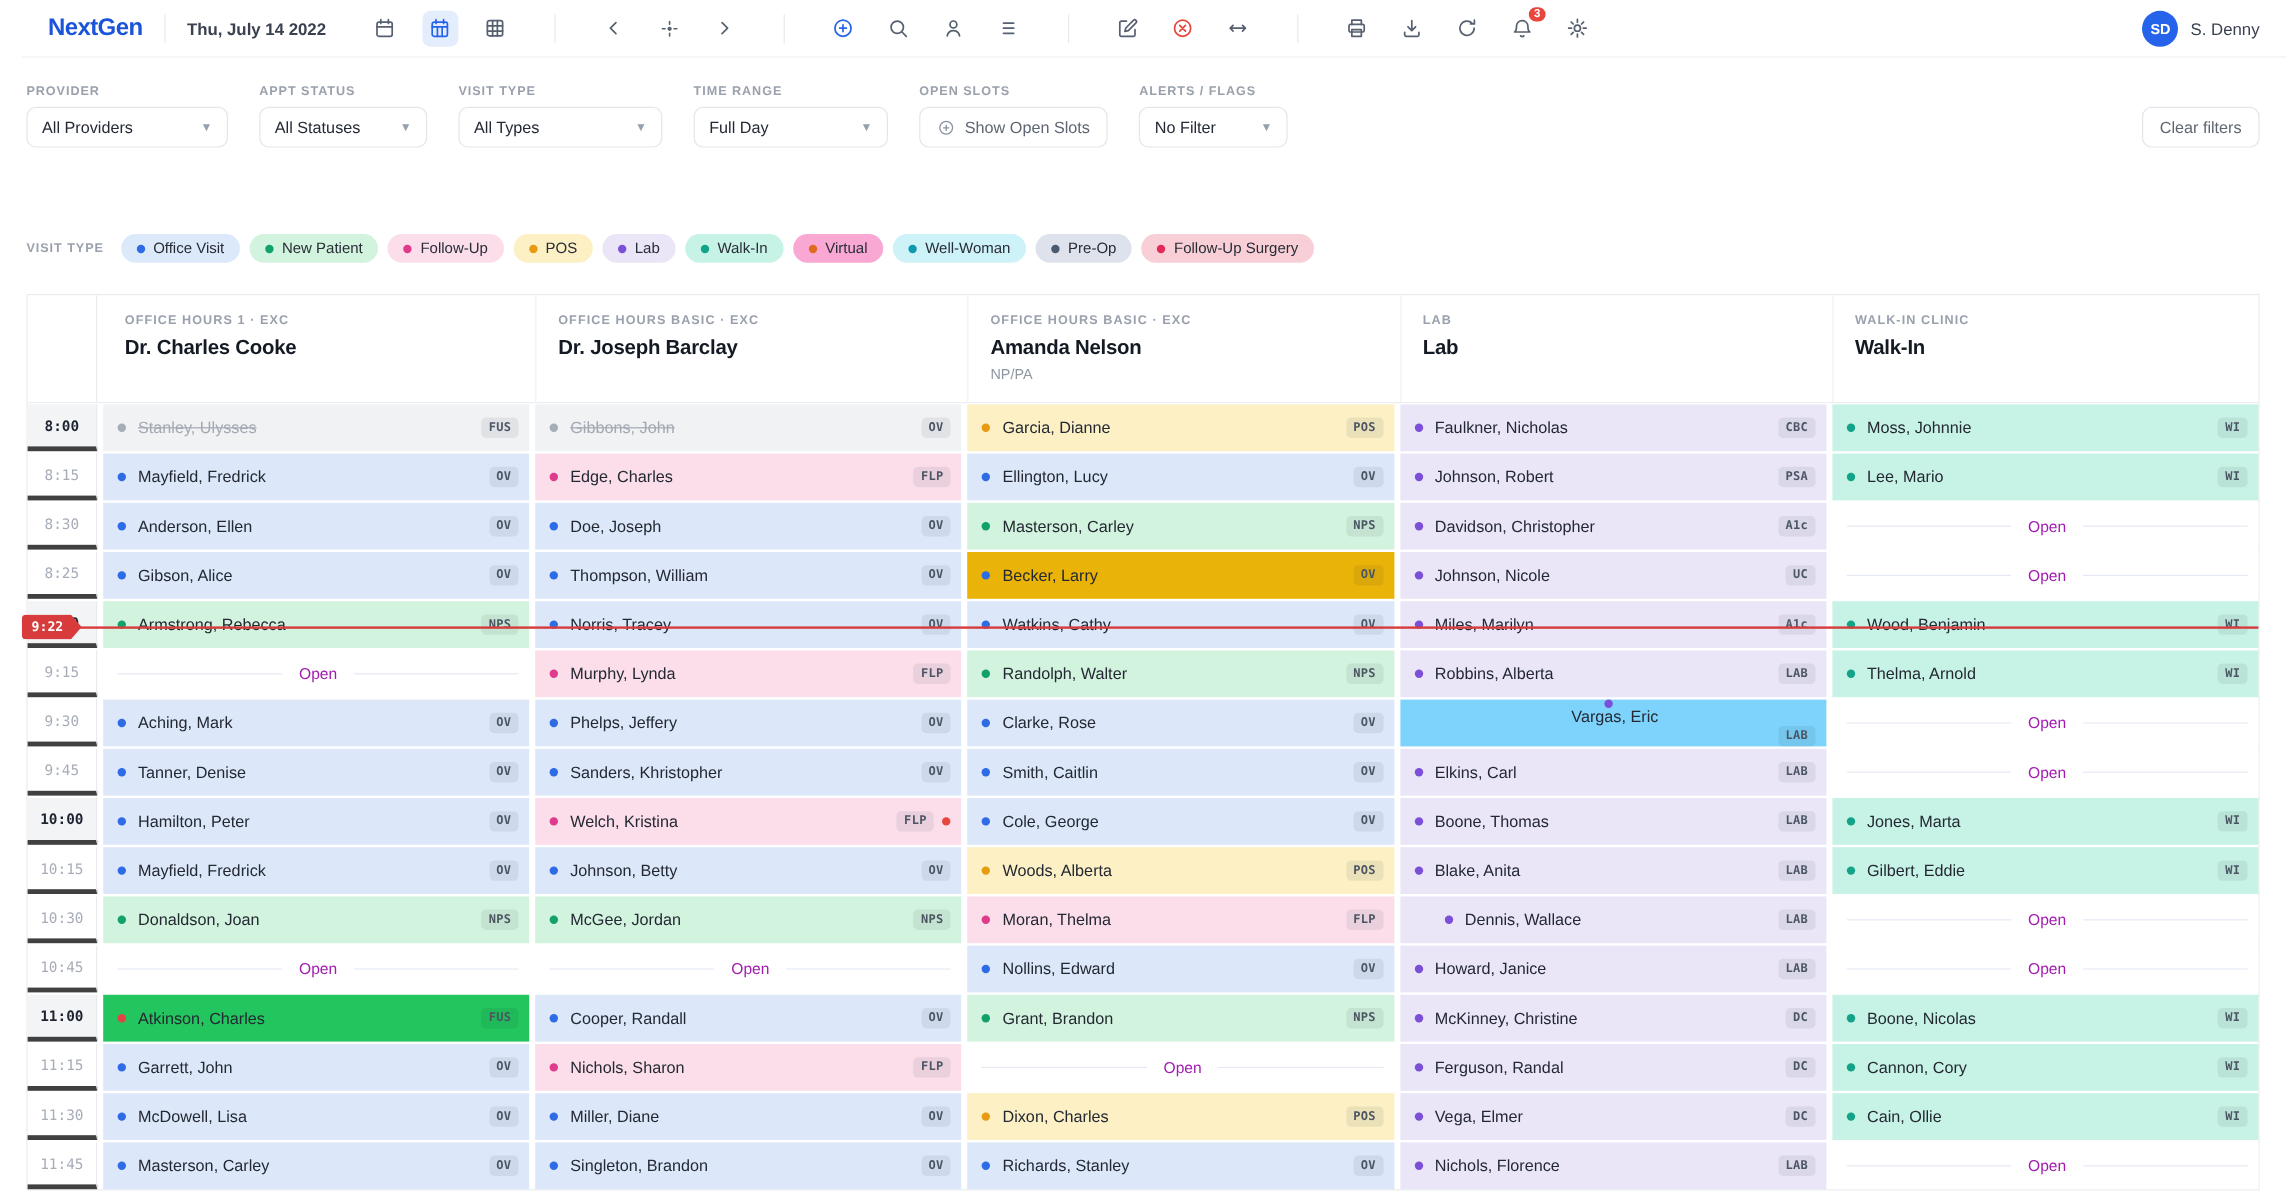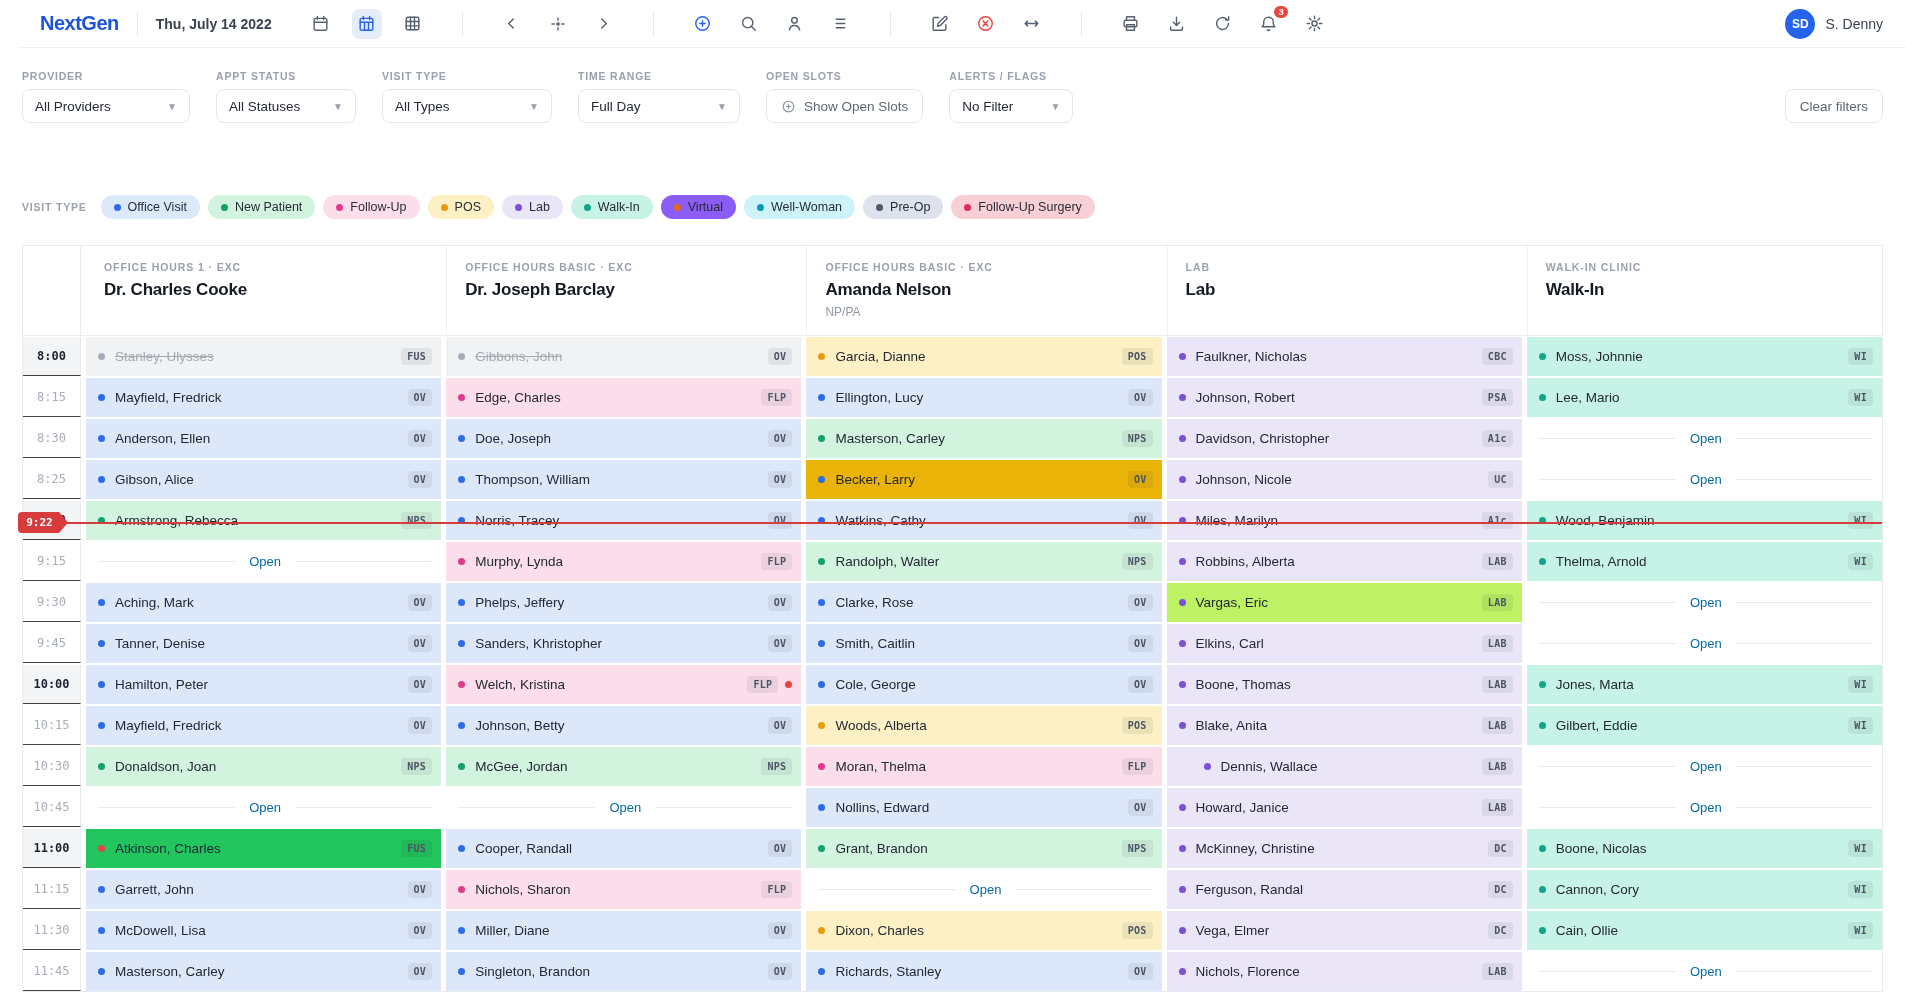--- a/index.html
+++ b/index.html
@@ -55,33 +55,33 @@
   .head-time { border-right:1px solid #e9ebef; }
   .head-cell { padding:15px 18px 0; border-left:1px solid #f0f1f4; }
   .head-sched { font-size:10.5px; font-weight:bold; letter-spacing:0.9px; color:#9aa1ad; }
   .head-provider { font-size:17px; font-weight:bold; color:#141a24; margin-top:7px; letter-spacing:-0.2px; }
   .head-sub { font-size:12px; color:#8f97a3; margin-top:5px; }
 
   .grid-body { display:grid; grid-template-columns:58px repeat(5,1fr); column-gap:5px;
     row-gap:2px; grid-auto-rows:39px; padding-top:1px; }
   .time-cell { display:flex; align-items:center; justify-content:center;
     font-family:"DejaVu Sans Mono", monospace; font-size:12px; color:#a7adb8;
-    border-right:1px solid #e9ebef; border-bottom:1px solid #404040; }
+    border-right:1px solid #e9ebef; border-bottom:4px solid #404040; }
   .time-cell.hour { background:#f3f4f6; color:#1d2330; font-weight:bold; }
   .cell { display:flex; align-items:center; padding:0 9px 0 12px; cursor:pointer; }
   .cell .dot { width:7px; height:7px; border-radius:50%; flex:none; margin-right:10px; }
   .cell .pname { font-size:13.5px; font-weight:500; color:#232833; white-space:nowrap; }
   .cell .pname.cancelled { color:#a3a9b3; text-decoration:line-through; }
   .badge { margin-left:auto; font-family:"DejaVu Sans Mono", monospace; font-size:10px;
     font-weight:bold; color:#4b5563; background:rgba(17,24,39,0.07); border-radius:4px;
     padding:3px 6px; letter-spacing:0.3px; }
   .flag-dot { width:7px; height:7px; border-radius:50%; background:#e8453c; flex:none; margin-left:7px; }
   .cell.open { background:#fff; }
   .cell.open .open-line { flex:1; height:1px; background:#e4e9f3; }
-  .cell.open .open-label { font-size:13px; color:#0369a1; margin:0 14px; }
+  .cell.open .open-label { font-size:13px; color:#a21caf; margin:0 14px; }
 
   
   .time-line { position:absolute; left:0; right:0; top:276px; height:2px; background:#d63c3c;
     z-index:6; pointer-events:none; }
   .time-badge { position:absolute; left:-5px; top:266px; width:50px; height:21px; z-index:7;
     background:#d83b3b; color:#fff; font-family:"DejaVu Sans Mono", monospace;
     font-size:11px; font-weight:bold; display:flex; align-items:center; justify-content:center;
     padding-right:7px;
     clip-path:polygon(0 0, 82% 0, 100% 50%, 82% 100%, 0 100%); border-radius:4px; }
 </style>
@@ -285,21 +285,21 @@
         <span>POS</span>
       </span>
       <span class="chip" style="background: rgb(234, 230, 248);">
         <span class="dot" style="background: rgb(124, 79, 216);"></span>
         <span>Lab</span>
       </span>
       <span class="chip" style="background: rgb(199, 243, 230);">
         <span class="dot" style="background: rgb(18, 163, 136);"></span>
         <span>Walk-In</span>
       </span>
-      <span class="chip" style="background: #8b5cf6;">
+      <span class="chip" style="background: #f9a8d4;">
         <span class="dot" style="background: rgb(224, 106, 29);"></span>
         <span>Virtual</span>
       </span>
       <span class="chip" style="background: rgb(205, 242, 248);">
         <span class="dot" style="background: rgb(14, 152, 178);"></span>
         <span>Well-Woman</span>
       </span>
       <span class="chip" style="background: rgb(221, 226, 236);">
         <span class="dot" style="background: rgb(75, 90, 110);"></span>
         <span>Pre-Op</span>
@@ -503,21 +503,21 @@
       <div class="cell" style="background: rgb(220, 232, 249);">
         <span class="dot" style="background: rgb(46, 107, 230);"></span>
         <span class="pname">Phelps, Jeffery</span>
         <span class="badge">OV</span>
       </div>
       <div class="cell" style="background: rgb(220, 232, 249);">
         <span class="dot" style="background: rgb(46, 107, 230);"></span>
         <span class="pname">Clarke, Rose</span>
         <span class="badge">OV</span>
       </div>
-      <div class="cell" style="background: #bef264;">
+      <div class="cell" style="background: #7dd3fc; flex-direction: column;">
         <span class="dot" style="background: rgb(124, 79, 216);"></span>
         <span class="pname">Vargas, Eric</span>
         <span class="badge">LAB</span>
       </div>
       <div class="cell open">
         <span class="open-line"></span>
         <span class="open-label">Open</span>
         <span class="open-line"></span>
       </div>
       <div class="time-cell">9:45</div>

